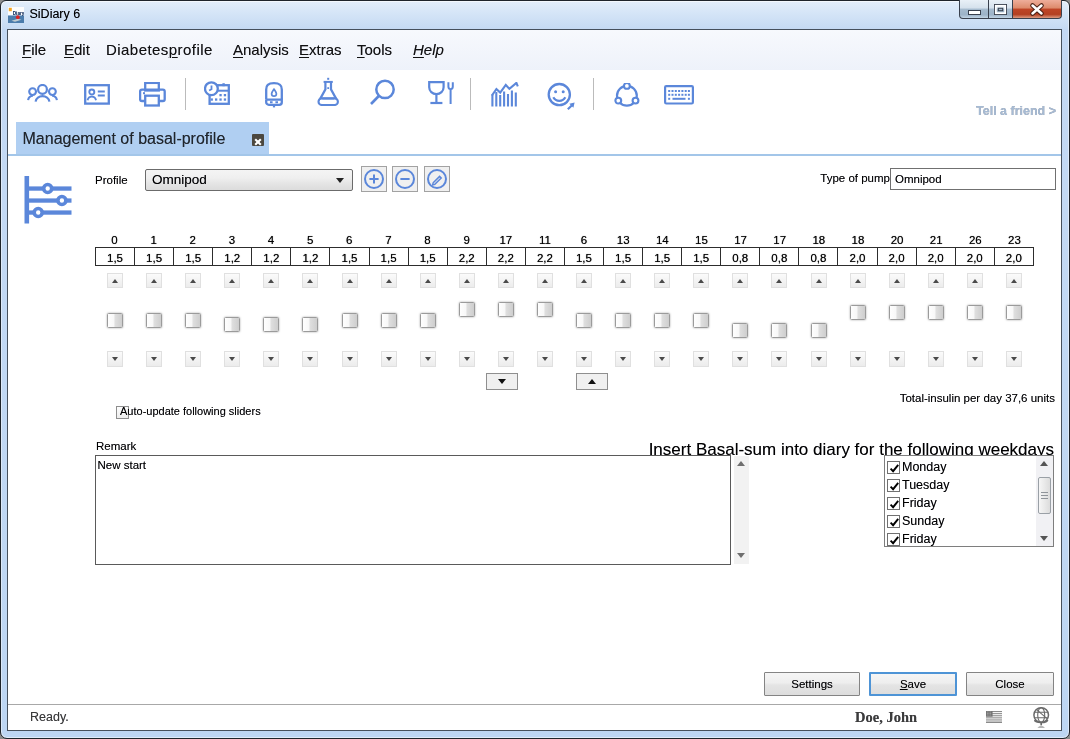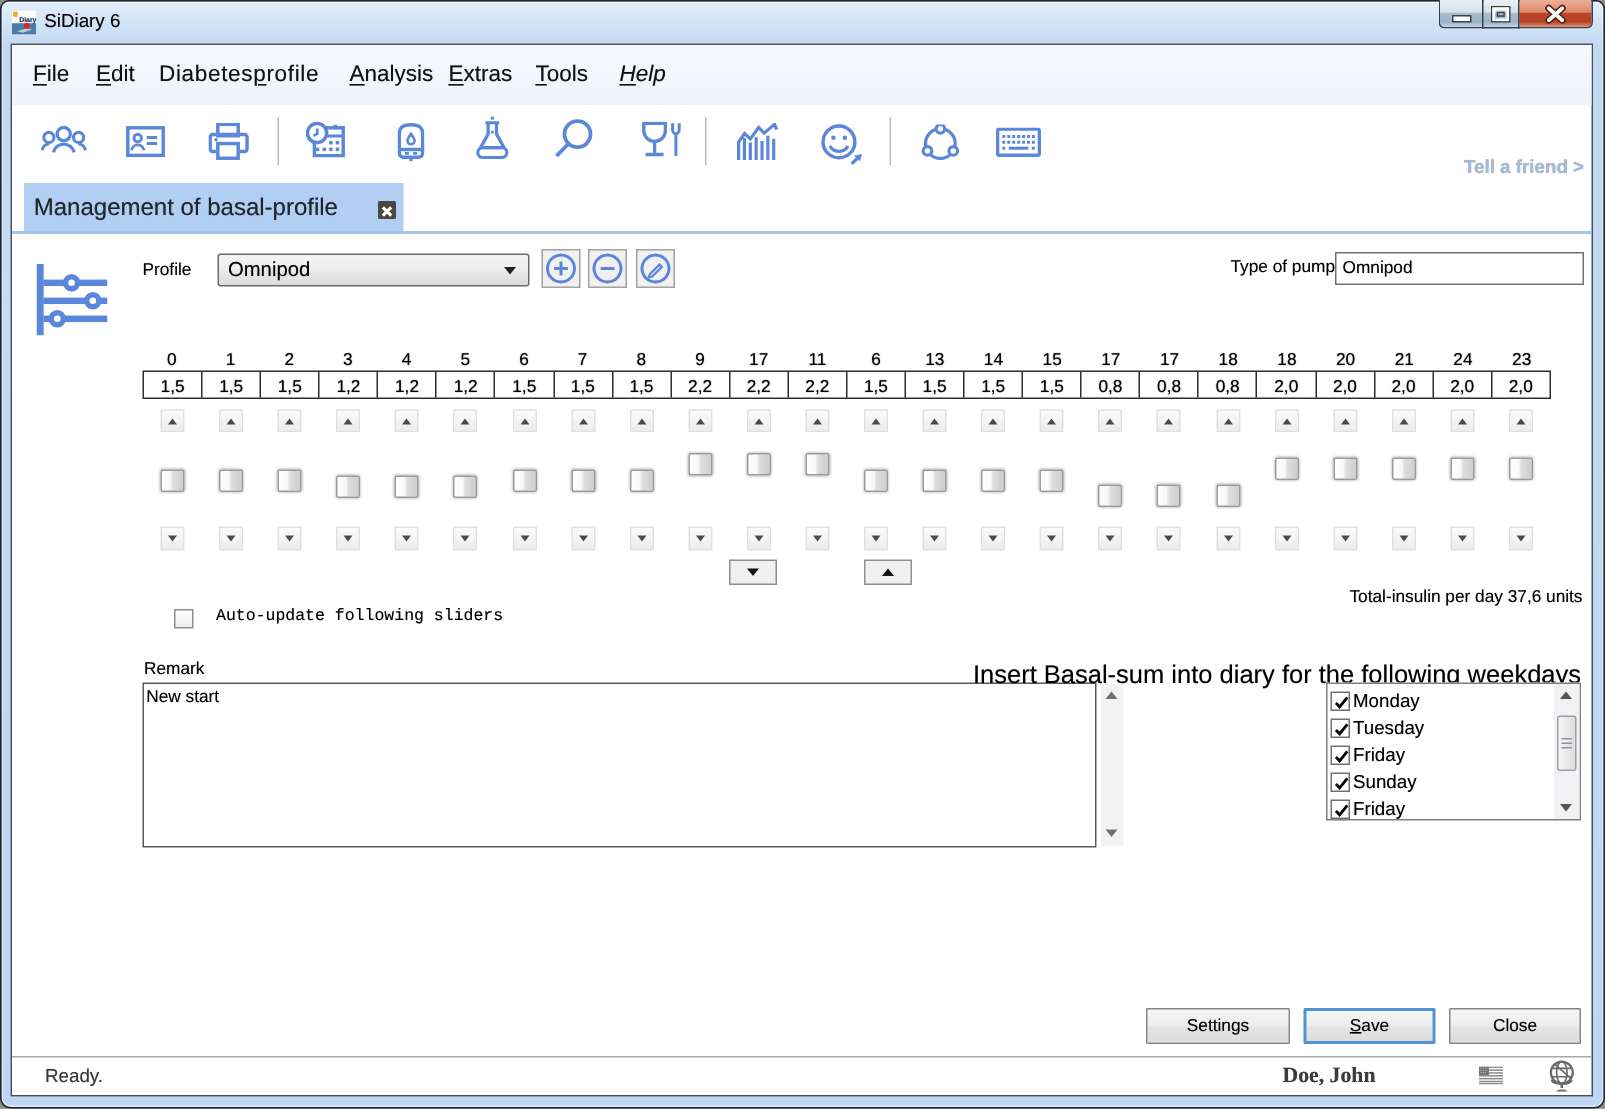--- a/index.html
+++ b/index.html
@@ -279,21 +279,21 @@
     <div>6</div>
     <div>13</div>
     <div>14</div>
     <div>15</div>
     <div>17</div>
     <div>17</div>
     <div>18</div>
     <div>18</div>
     <div>20</div>
     <div>21</div>
-    <div>24</div>
+    <div>26</div>
     <div>23</div>
   </div>
 <div id="valrow">
     <div>1,5</div>
     <div>1,5</div>
     <div>1,5</div>
     <div>1,2</div>
     <div>1,2</div>
     <div>1,2</div>
     <div>1,5</div>
@@ -483,21 +483,21 @@
 <div class="updn" style="left:1005.9px;top:351px;height:16px;">
     <div class="tri-dn"></div>
   </div>
 <div class="widebtn" style="left:486px;">
     <div class="btri-dn"></div>
   </div>
 <div class="widebtn" style="left:576px;">
     <div class="btri-up"></div>
   </div>
 <div class="cb" id="autocb"></div>
-<div class="lbl" style="left:144px;top:404.5px;font-size:11px;font-family:Liberation Mono, monospace;">Auto-update following sliders</div>
+<div class="lbl" style="left:120px;top:404.5px;font-size:11px;">Auto-update following sliders</div>
 <div class="lbl" style="right:15px;top:392px;">Total-insulin per day 37,6 units</div>
 <div class="lbl" style="left:96px;top:440px;">Remark</div>
 <div id="remarkbox"></div>
 <div id="remarktext">New start</div>
 <div id="tascroll"></div>
 <div class="gtri-up" style="left:737px;top:461px;"></div>
 <div class="gtri-dn" style="left:737px;top:553px;"></div>
 <div class="lbl" style="right:16px;top:440px;font-size:17px;">Insert Basal-sum into diary for the following weekdays</div>
 <div id="daylist"></div>
 <div id="dayscroll"></div>

